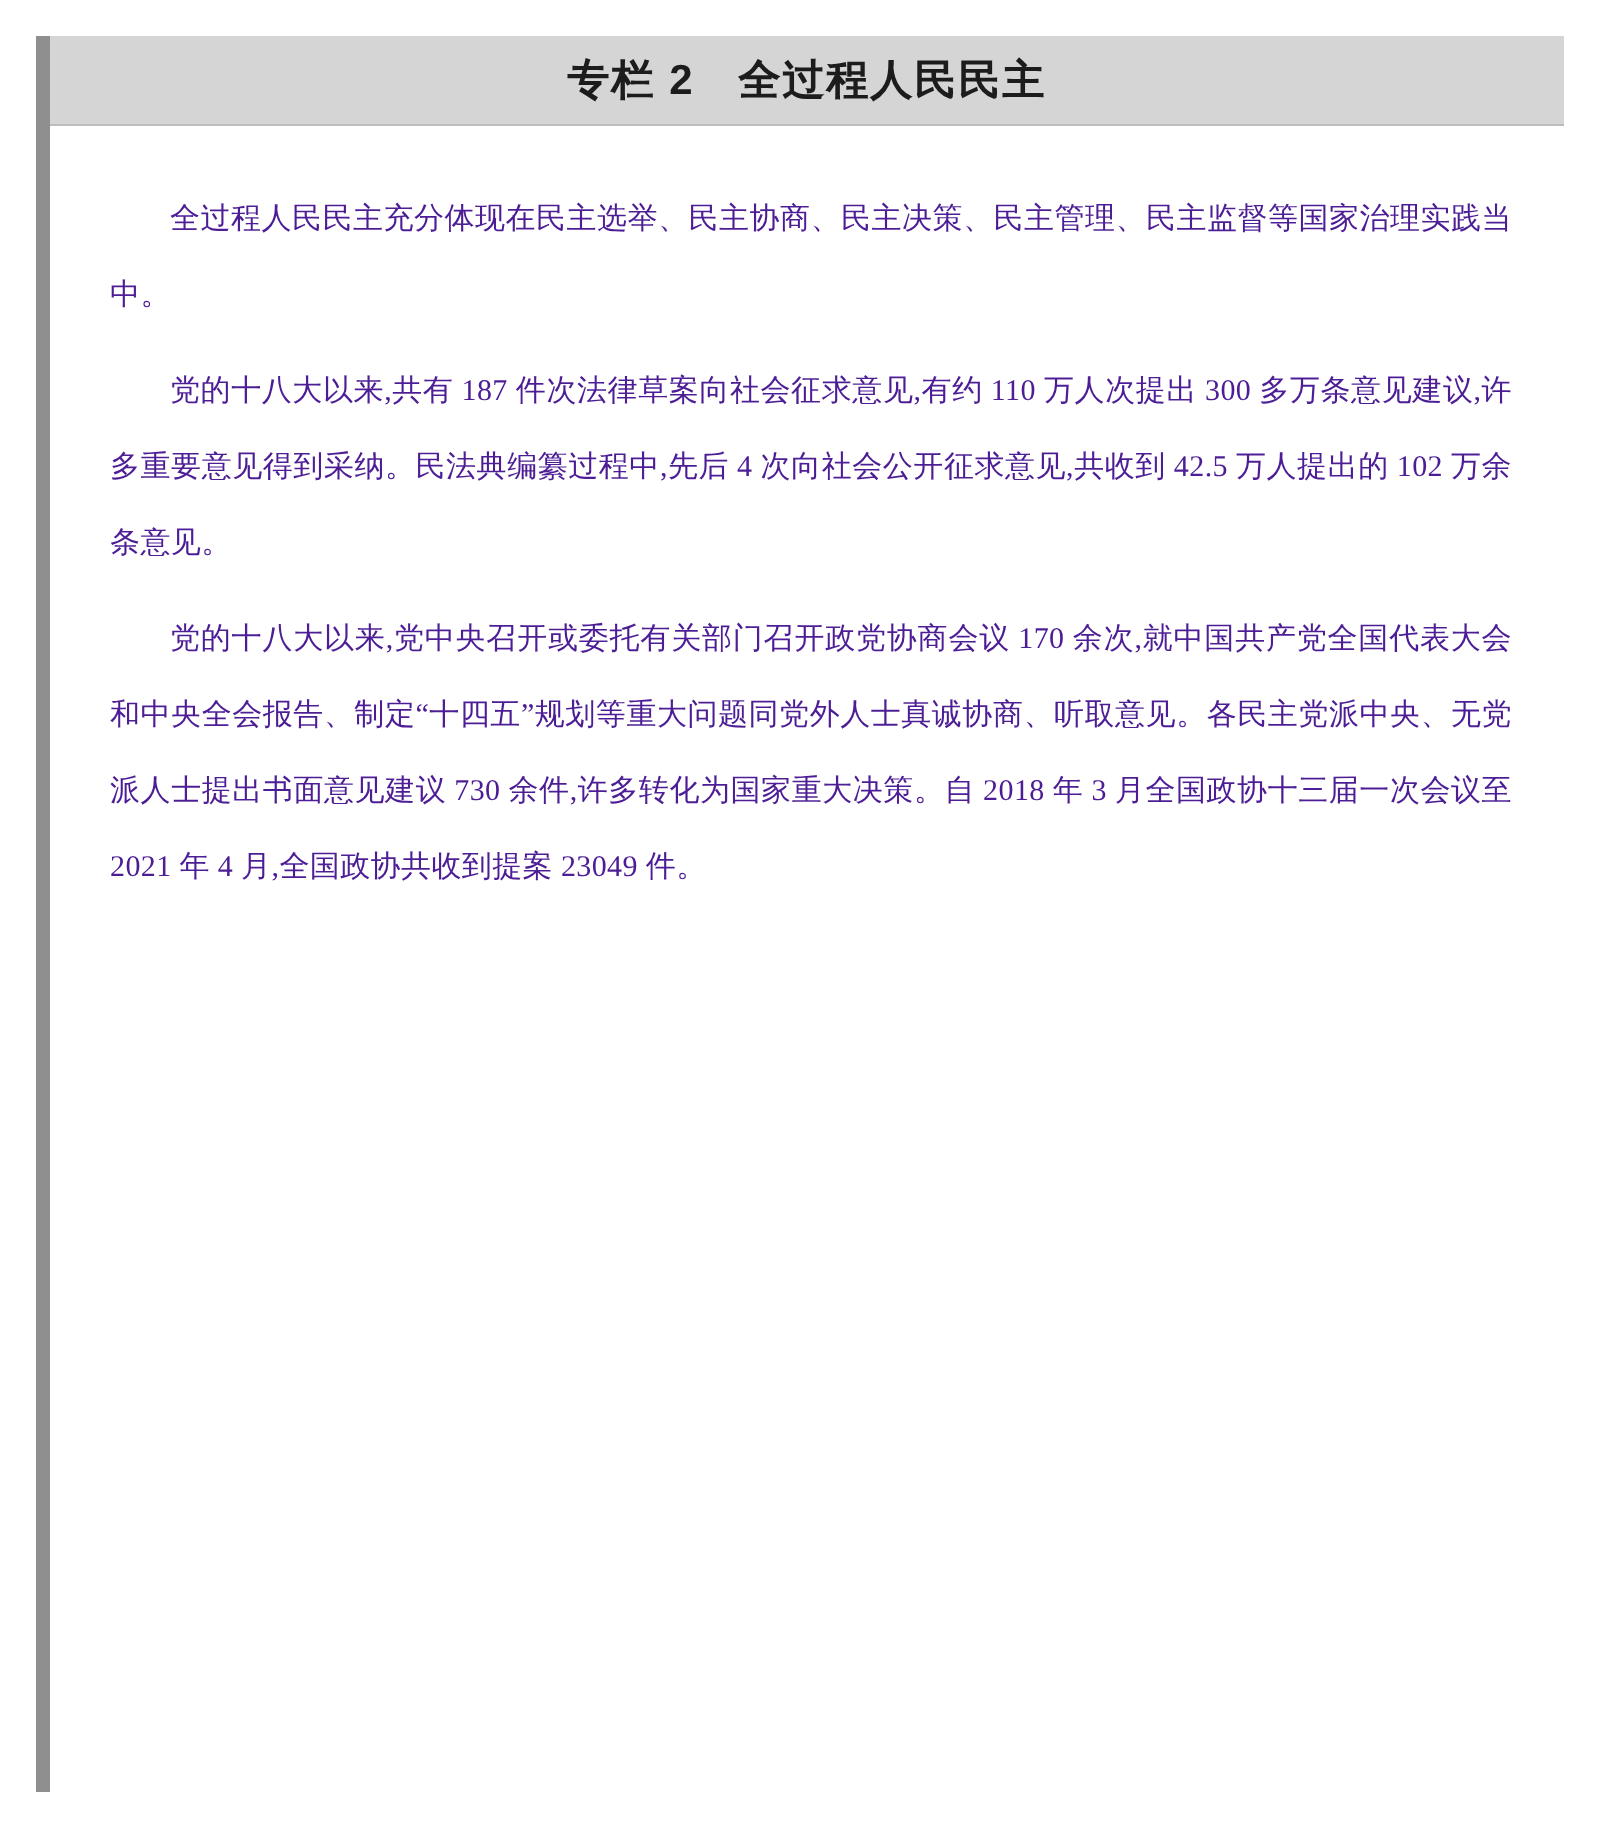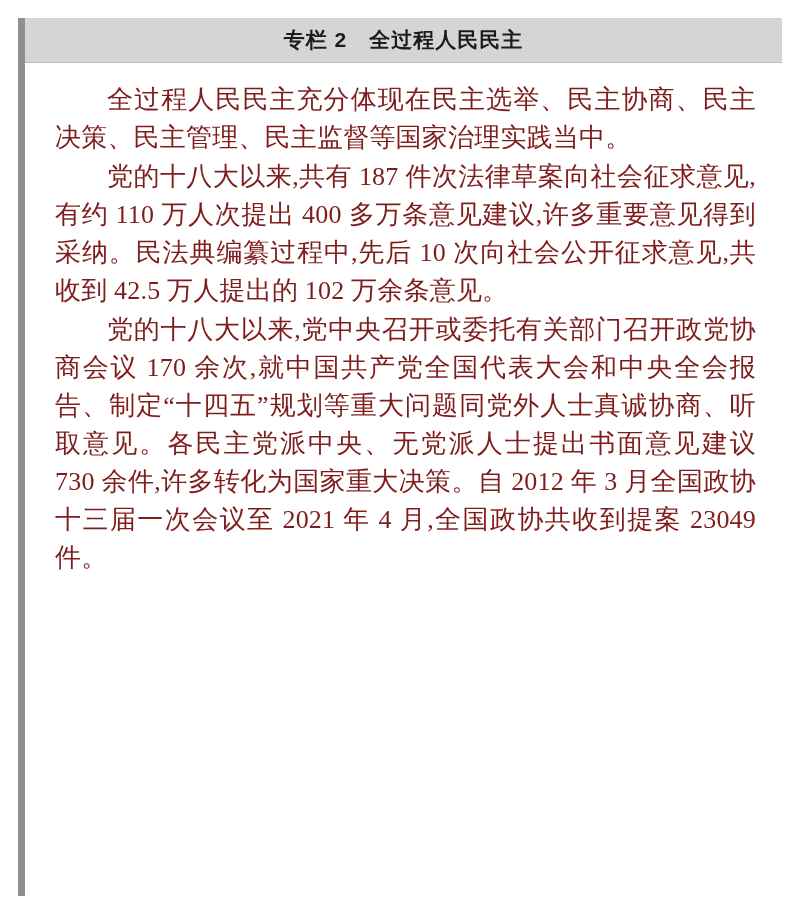--- a/index.html
+++ b/index.html
@@ -43,37 +43,37 @@
     font-weight: bold;
     font-size: 21px;
     letter-spacing: 1px;
     color: #1c1c1c;
     white-space: pre;
   }
   .box-body {
     padding: 18px 26px 10px 30px;
   }
   p.para {
-    margin: 0 0 1px 0;
-    font-size: 26px;
+    margin: 10px 0 1px 0;
+    font-size: 15px;
     line-height: 38px;
     text-indent: 2em;
     text-align: justify;
     text-justify: inter-ideograph;
     letter-spacing: 0.2px;
-    color: #7f1d1d;
+    color: #4c1d95;
   }
 </style>
 </head>
 <body>
 
 <div class="page">
   <div class="box">
     <div class="box-header">
       <span class="title">专栏 2　全过程人民民主</span>
     </div>
     <div class="box-body">
       <p class="para">全过程人民民主充分体现在民主选举、民主协商、民主决策、民主管理、民主监督等国家治理实践当中。</p>
-      <p class="para">党的十八大以来,共有 187 件次法律草案向社会征求意见,有约 110 万人次提出 400 多万条意见建议,许多重要意见得到采纳。民法典编纂过程中,先后 10 次向社会公开征求意见,共收到 42.5 万人提出的 102 万余条意见。</p>
-      <p class="para">党的十八大以来,党中央召开或委托有关部门召开政党协商会议 170 余次,就中国共产党全国代表大会和中央全会报告、制定“十四五”规划等重大问题同党外人士真诚协商、听取意见。各民主党派中央、无党派人士提出书面意见建议 730 余件,许多转化为国家重大决策。自 2012 年 3 月全国政协十三届一次会议至 2021 年 4 月,全国政协共收到提案 23049 件。</p>
+      <p class="para">党的十八大以来,共有 187 件次法律草案向社会征求意见,有约 110 万人次提出 300 多万条意见建议,许多重要意见得到采纳。民法典编纂过程中,先后 4 次向社会公开征求意见,共收到 42.5 万人提出的 102 万余条意见。</p>
+      <p class="para">党的十八大以来,党中央召开或委托有关部门召开政党协商会议 170 余次,就中国共产党全国代表大会和中央全会报告、制定“十四五”规划等重大问题同党外人士真诚协商、听取意见。各民主党派中央、无党派人士提出书面意见建议 730 余件,许多转化为国家重大决策。自 2018 年 3 月全国政协十三届一次会议至 2021 年 4 月,全国政协共收到提案 23049 件。</p>
     </div>
   </div>
 </div>
 
 </body></html>

